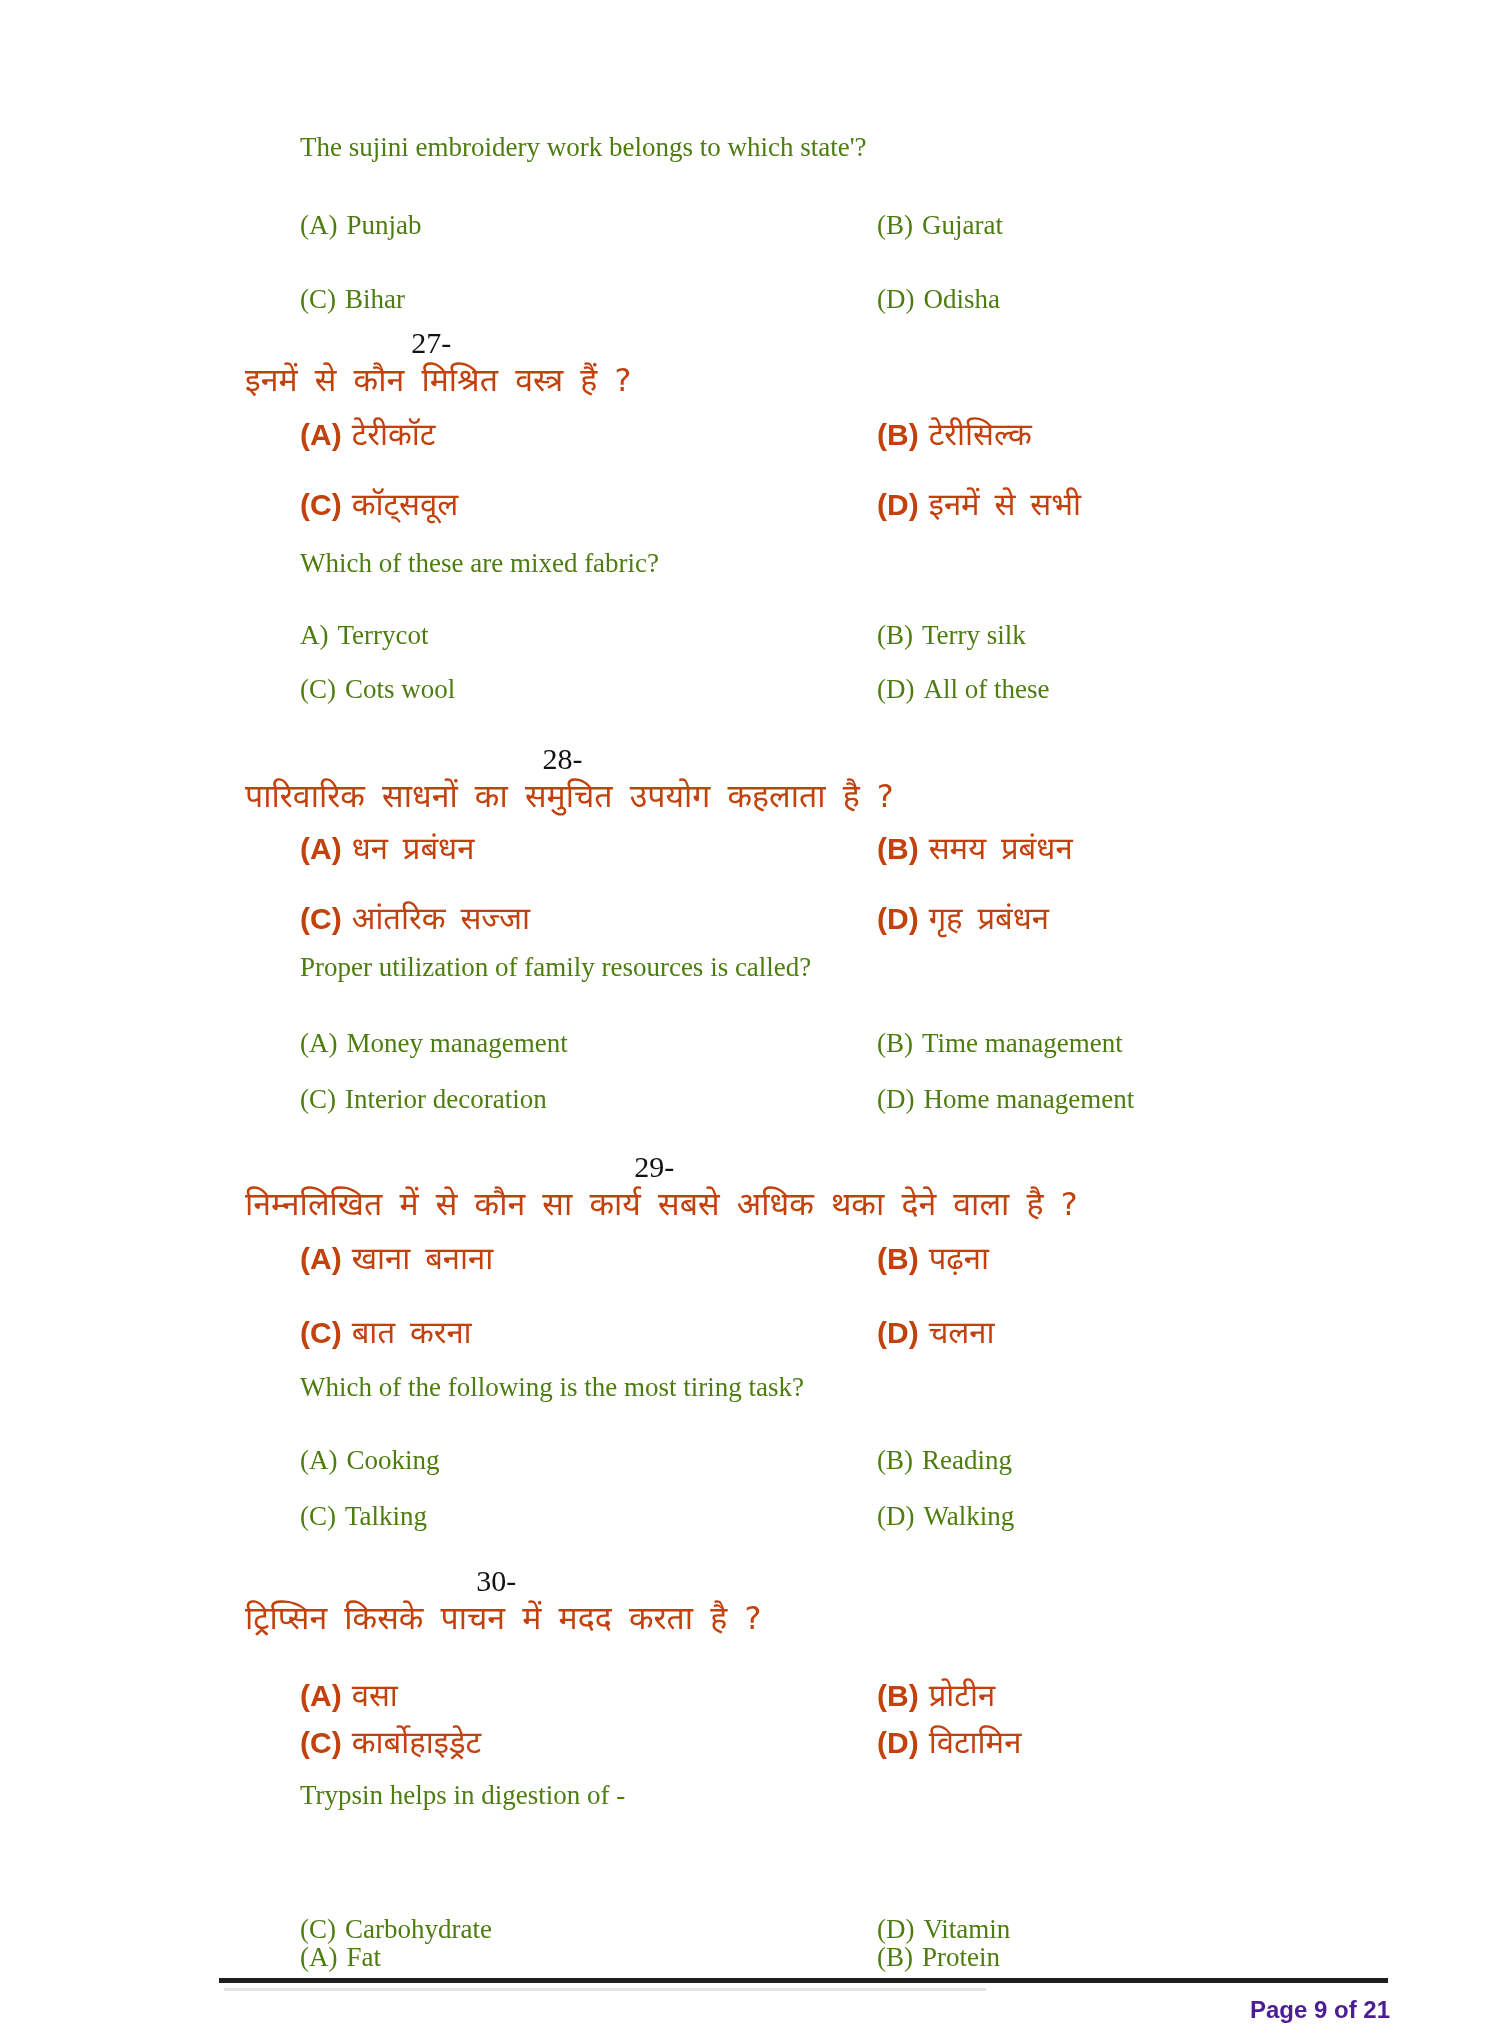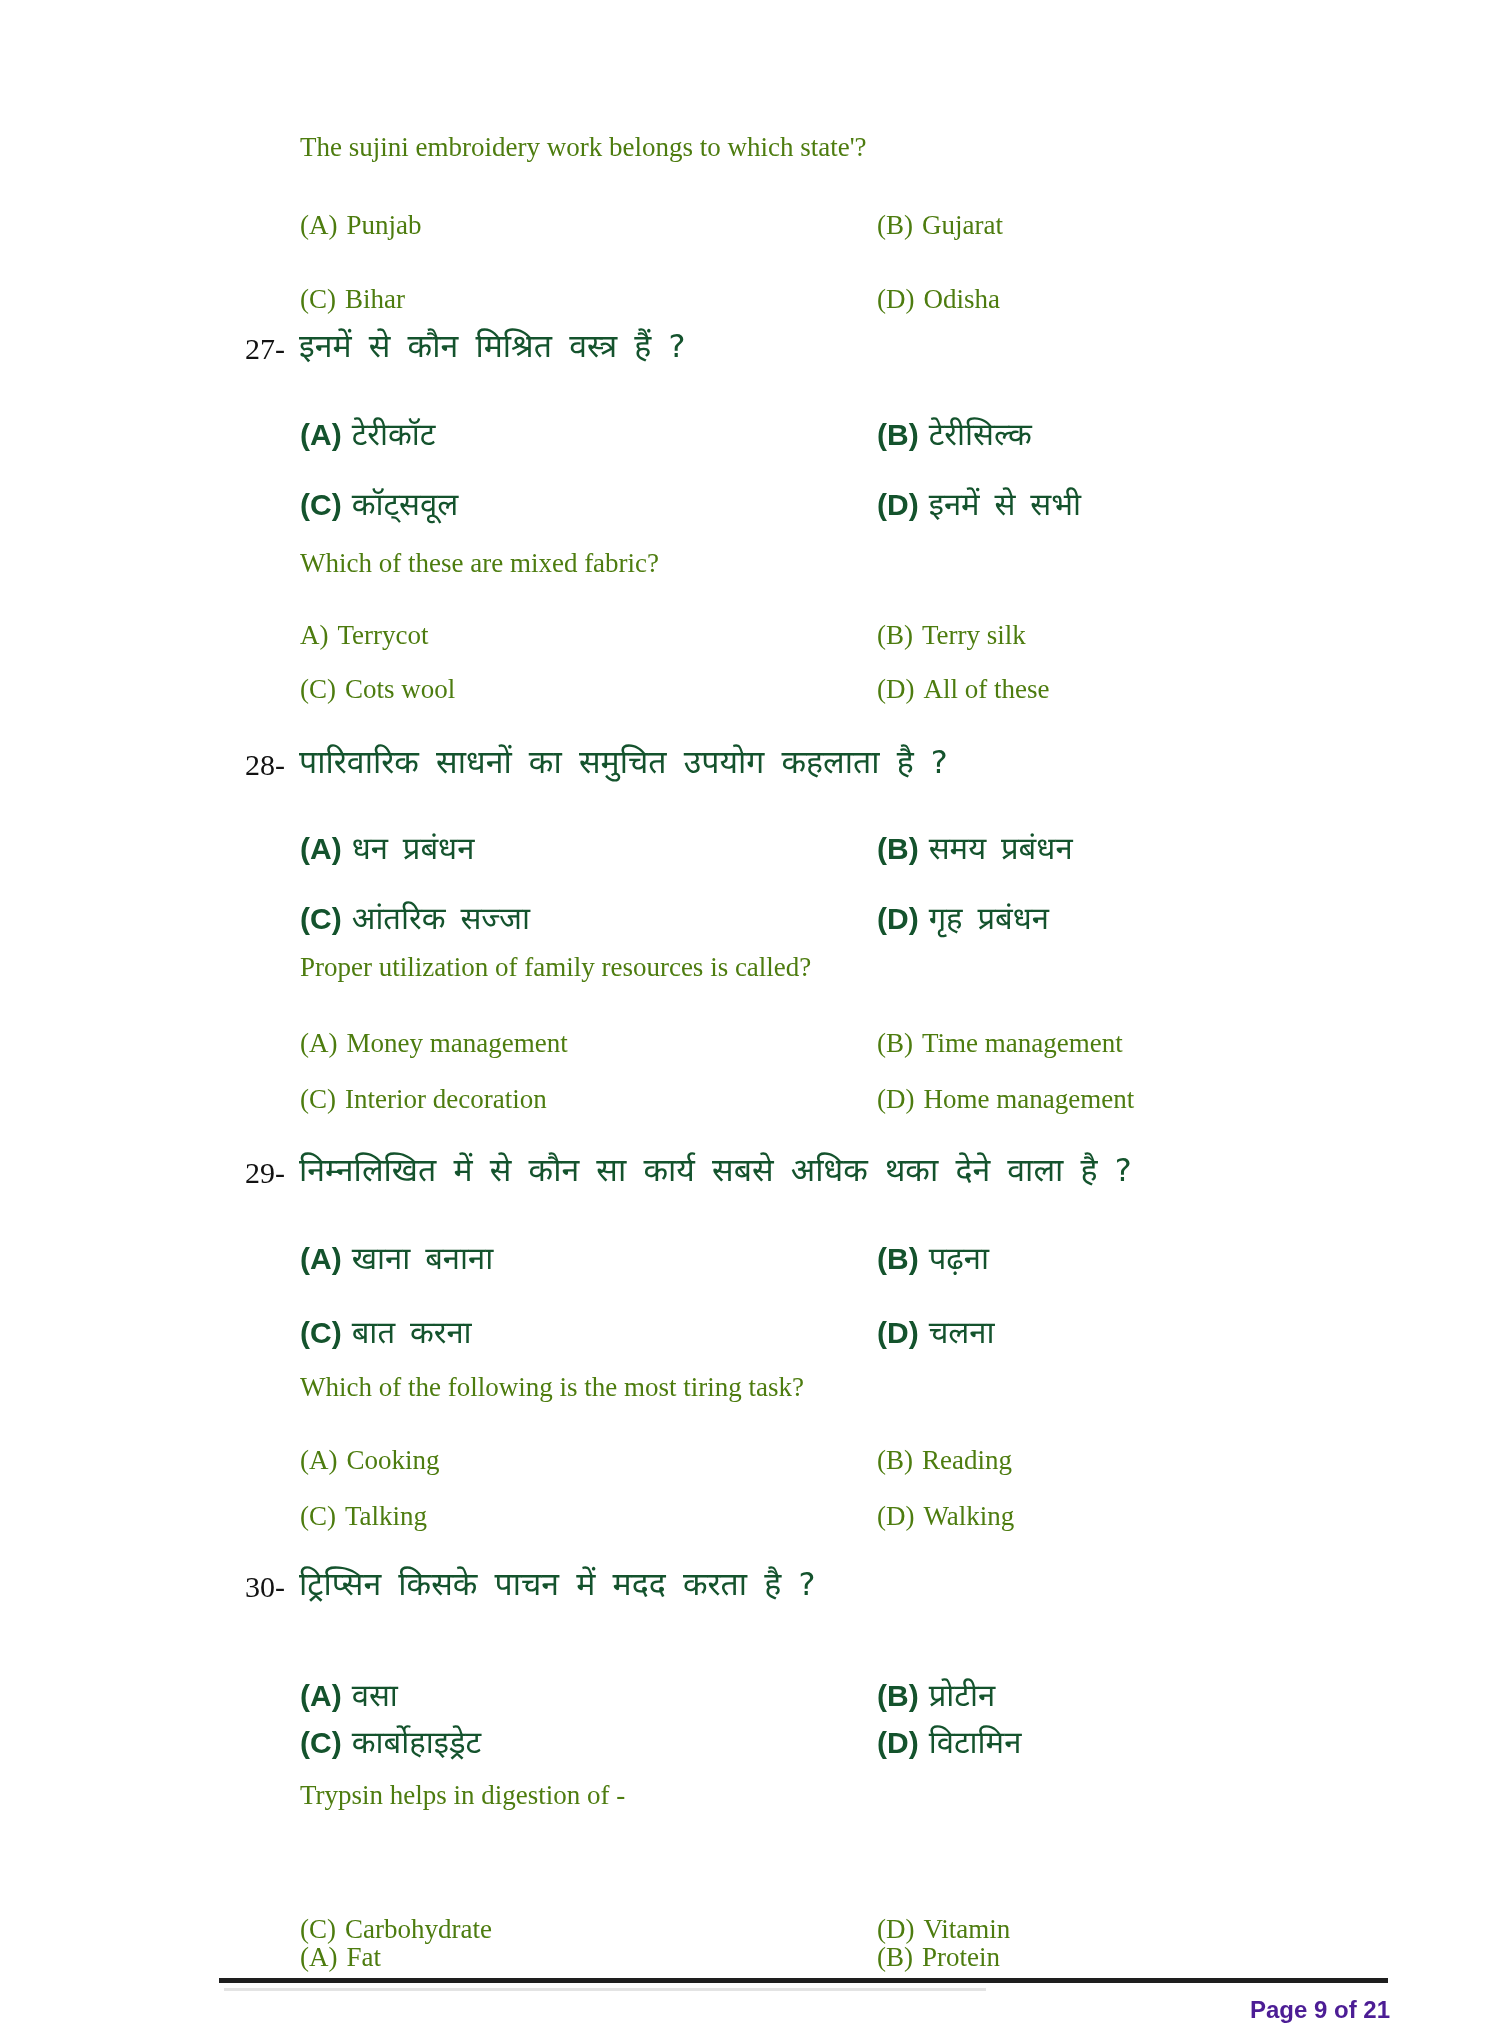--- a/index.html
+++ b/index.html
@@ -5,30 +5,30 @@
   html, body { margin: 0; padding: 0; background: #ffffff; }
   .page {
     position: relative;
     width: 1505px;
     height: 2034px;
     background: #ffffff;
     overflow: hidden;
     color: #1a1a1a;
   }
   .eng  { font-family: "Liberation Serif", serif; font-size: 27px; line-height: 34px; color: #4d7c0f; }
-  .hin  { font-family: "DejaVu Sans", sans-serif; font-size: 31px; line-height: 40px; color: #14532d; word-spacing: 5px; }
+  .hin  { font-family: "DejaVu Sans", sans-serif; font-size: 31px; line-height: 40px; color: #c2410c; word-spacing: 5px; }
   .hin-q { font-size: 32px; word-spacing: 7px; }
   .qnum { font-family: "Liberation Serif", serif; font-size: 30px; color: #121212; margin-right: 14px; word-spacing: normal; }
   .hlab { font-family: "Liberation Sans", sans-serif; font-weight: 600; font-size: 30px; margin-right: 10px; word-spacing: normal; }
   .elab { margin-right: 9px; }
   .row  { position: absolute; left: 300px; width: 1160px; display: flex; margin-top: 16px; }
   .cell-l { width: 577px; flex: 0 0 577px; }
   .cell-r { flex: 1; }
   .qline { position: absolute; left: 300px; }
-  .qline-num { position: absolute; left: 245px; display: flex; align-items: flex-end; }
+  .qline-num { position: absolute; left: 245px; display: flex; align-items: center; flex-direction: column; }
   .rule-main {
     position: absolute; left: 219px; top: 1978px;
     width: 1169px; height: 5px; background: #1e1e1e;
   }
   .rule-shadow {
     position: absolute; left: 224px; top: 1988px;
     width: 762px; height: 3px; background: #e4e4e4;
   }
   .page-label {
     position: absolute; right: 115px; top: 1996px;

